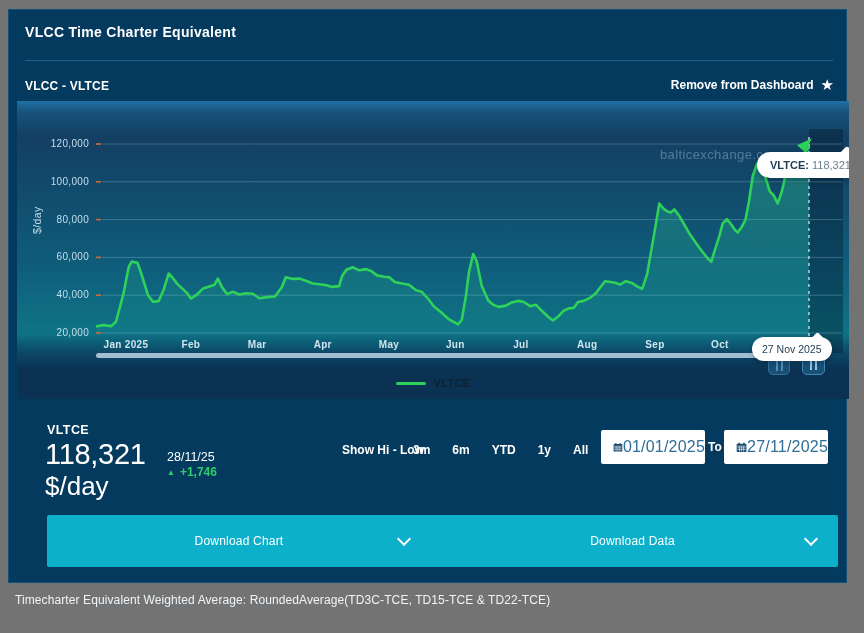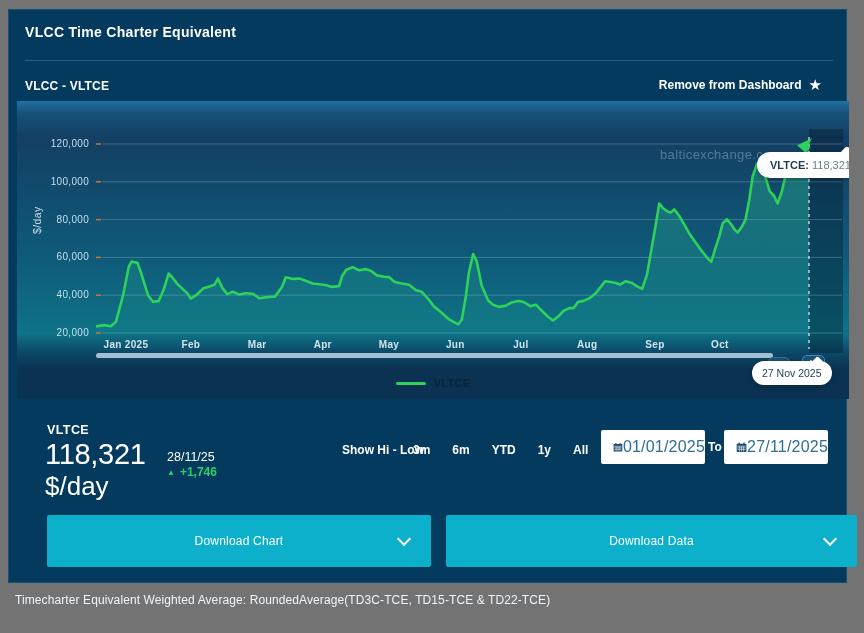--- a/index.html
+++ b/index.html
@@ -3,21 +3,21 @@
 <meta charset="utf-8">
 <style>
   html,body{margin:0;padding:0;background:#02263d;}
   .stage{position:relative;width:864px;height:633px;background:#737373;overflow:hidden;
          font-family:"Liberation Sans","DejaVu Sans",sans-serif;color:#fff;}
   .panel{position:absolute;left:8px;top:9px;width:839px;height:574px;background:#043a5d;
          border:1px solid #11517b;box-sizing:border-box;}
   .title{position:absolute;left:16px;top:14px;font-size:14px;font-weight:bold;letter-spacing:.3px;}
   .title-divider{position:absolute;left:16px;top:50px;width:808px;height:1px;background:#20628c;}
   .subtitle{position:absolute;left:16px;top:69px;font-size:12px;font-weight:bold;letter-spacing:.2px;}
-  .remove{position:absolute;right:24px;top:67px;display:flex;align-items:center;gap:7px;cursor:pointer;}
+  .remove{position:absolute;right:12px;top:67px;display:flex;align-items:center;gap:7px;cursor:pointer;}
   .remove span.lbl{font-size:12px;font-weight:bold;}
   .star{font-size:15px;line-height:15px;color:#fff;}
 
   
   .chart{position:absolute;left:8px;top:91px;width:832px;height:298px;overflow:hidden;
     background:linear-gradient(180deg,#1e70a5 0%,#185179 4%,#133f63 12%,#0f5a79 52%,#0e7386 78%,#0c4a68 84%,#0b3253 90%,#0b3253 100%);}
   .ylab{position:absolute;left:14px;top:133px;transform:rotate(-90deg);transform-origin:left top;
         font-size:10.5px;color:#c6deec;letter-spacing:.4px;}
   #y-ticks span{position:absolute;left:0;width:72px;text-align:right;font-size:10px;color:#c6deec;letter-spacing:.3px;}
   #plot-svg{position:absolute;left:79px;top:28px;}
@@ -32,21 +32,21 @@
   #x-ticks span{position:absolute;top:238px;transform:translateX(-50%);font-size:10px;font-weight:bold;
            color:#cfe4ef;letter-spacing:.3px;white-space:nowrap;}
   .scrollbar{position:absolute;left:79px;top:252px;width:677px;height:5px;background:#a3bed3;border-radius:3px;}
   .handle{position:absolute;box-sizing:border-box;border-radius:5px;background:#1a4f76;border:1px solid #2f7299;
           display:flex;align-items:center;justify-content:center;gap:3px;cursor:ew-resize;}
   .handle i{display:block;width:2px;height:10px;background:#4f90ba;}
   .handle.h1{left:751px;top:256px;width:22px;height:18px;}
   .handle.h2{left:785px;top:254px;width:23px;height:20px;border-color:#3f8ab4;}
   .handle.h2 i{background:#8ec6e8;}
   .date-bubble{position:absolute;left:735px;top:236px;background:#fff;border-radius:12px;padding:6px 10px;
-          font-size:10.5px;color:#1e3c52;white-space:nowrap;z-index:6;box-shadow:0 2px 5px rgba(0,0,0,.25);margin-top:24px;}
+          font-size:10.5px;color:#1e3c52;white-space:nowrap;z-index:6;box-shadow:0 2px 5px rgba(0,0,0,.25);}
   .date-bubble:after{content:"";position:absolute;top:-3px;right:10px;width:9px;height:9px;background:#fff;
           transform:rotate(45deg);border-radius:2px;}
   .legend{position:absolute;left:0;top:276px;width:100%;display:flex;align-items:center;justify-content:center;gap:8px;cursor:pointer;}
   .legend .swatch{display:block;width:30px;height:3px;border-radius:2px;background:#2ed159;}
   .legend .legend-label{font-size:11px;font-weight:bold;color:#0c2336;letter-spacing:.3px;}
 
   
   .stat-name{position:absolute;left:38px;top:413px;font-size:12.5px;font-weight:bold;letter-spacing:.4px;}
   .stat-value{position:absolute;left:36px;top:428px;font-size:29px;font-weight:400;letter-spacing:-.3px;}
   .stat-unit{position:absolute;left:36px;top:461px;font-size:26px;font-weight:400;}
@@ -61,21 +61,21 @@
   .datebox{position:absolute;top:420px;width:104px;height:34px;background:#fff;border-radius:2px;
            display:flex;align-items:center;cursor:pointer;}
   .datebox.d1{left:592px;} .datebox.d2{left:715px;}
   .datebox svg{margin-left:12px;}
   .datebox .dtext{flex:1;text-align:center;font-size:16px;color:#2f6e99;letter-spacing:.2px;}
   .tolabel{position:absolute;left:699px;top:430px;font-size:12px;font-weight:bold;}
 
   
   .dl-btn{position:absolute;top:505px;height:52px;background:#0db0ca;border:none;border-radius:2px;
           color:#fff;font-family:inherit;font-size:12px;letter-spacing:.2px;cursor:pointer;}
-  .dl-btn.b1{left:38px;width:384px;} .dl-btn.b2{left:437px;width:411px;}
+  .dl-btn.b1{left:38px;width:384px;} .dl-btn.b2{left:418px;width:411px;}
   .chev{position:absolute;right:22px;top:50%;width:8px;height:8px;margin-top:-7px;
         border-right:2px solid #fff;border-bottom:2px solid #fff;transform:rotate(45deg);}
   .footer{position:absolute;left:15px;top:593px;font-size:12px;color:#eef5fa;letter-spacing:.1px;}
 </style>
 </head>
 <body>
 
 <div class="stage">
   <div class="panel">
 

